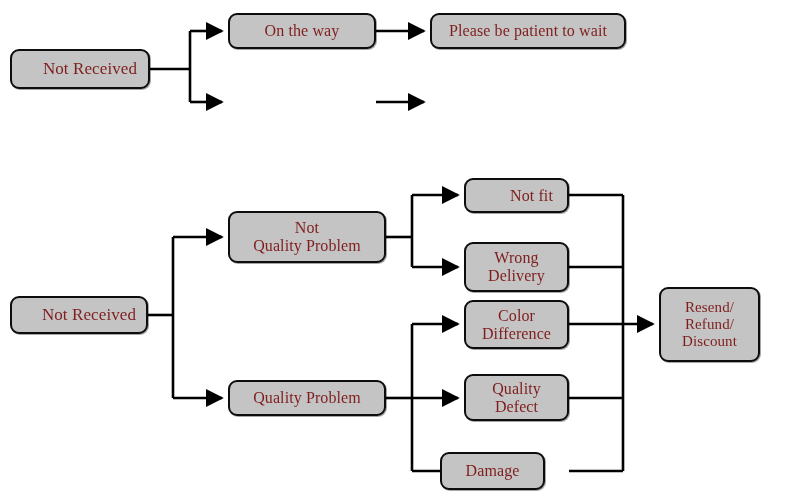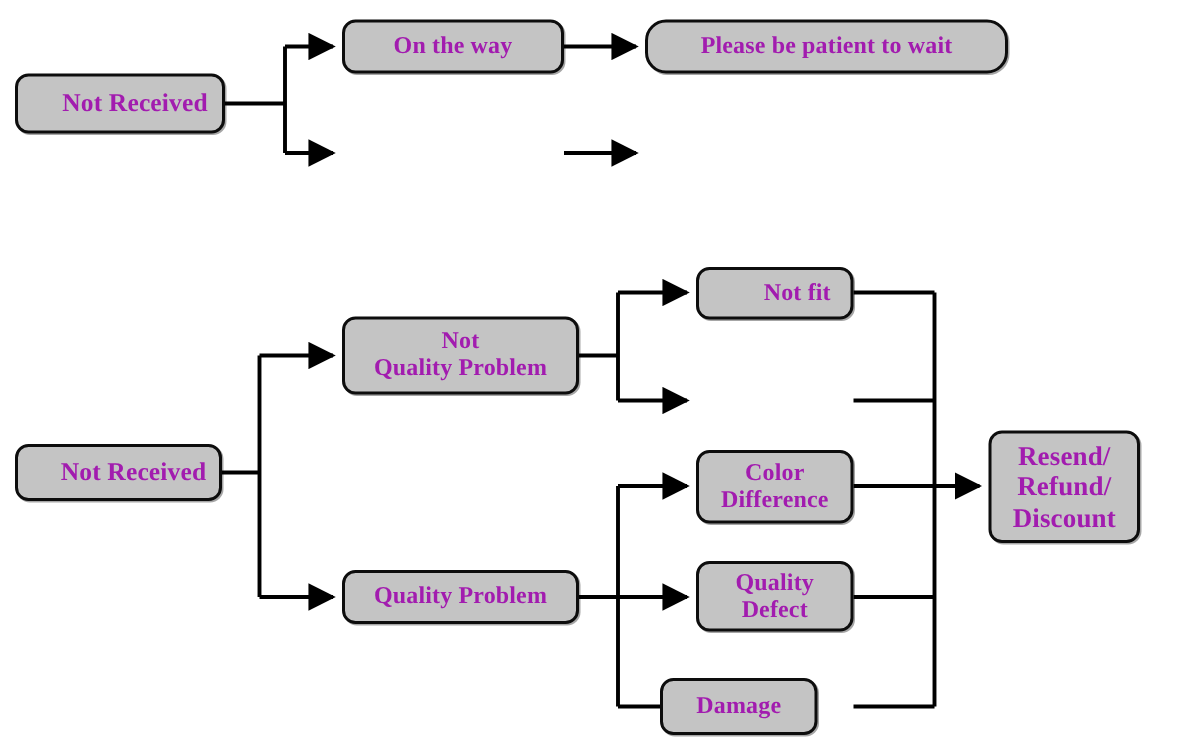--- a/index.html
+++ b/index.html
@@ -30,33 +30,33 @@
   .node {
     position: absolute;
     box-sizing: border-box;
     background: #c4c4c4;
     border: 2.5px solid #0d0d0d;
     border-radius: 9px;
     display: flex;
     align-items: center;
     justify-content: center;
     text-align: center;
-    color: #a21caf;
-    font-weight: bold;
+    color: #7f1d1d;
+    font-weight: normal;
     line-height: 1.12;
     letter-spacing: 0.1px;
     box-shadow: 1px 1px 0 rgba(0,0,0,0.35);
     z-index: 2;
   }
   .node span {
     display: block;
     padding: 0 4px;
     white-space: pre-line;
   }
-  .f15 { font-size: 18px; text-align: center; }
+  .f15 { font-size: 15px; text-align: center; }
   .f16 { font-size: 16px; }
   .f17 { font-size: 17px; padding-left: 20px; }
 </style>
 </head>
 <body>
 
 <div id="canvas">
 
   <svg class="connectors" viewBox="0 0 800 497" xmlns="http://www.w3.org/2000/svg">
     <defs>
@@ -109,21 +109,21 @@
   </svg>
 
   <div class="node f17" style="left:10px; top:49px; width:140px; height:40px;">
     <span>Not Received</span>
   </div>
 
   <div class="node f16" style="left:228px; top:13px; width:148px; height:36px;">
     <span>On the way</span>
   </div>
 
-  <div class="node f16" style="left:430px; top:13px; width:242px; height:36px;border-radius:14px;">
+  <div class="node f16" style="left:430px; top:13px; width:196px; height:36px;">
     <span>Please be patient to wait</span>
   </div>
 
 
 
   <div class="node f17" style="left:10px; top:296px; width:138px; height:38px;">
     <span>Not Received</span>
   </div>
 
   <div class="node f16" style="left:228px; top:211px; width:158px; height:52px;">
@@ -132,20 +132,24 @@
   </div>
 
   <div class="node f16" style="left:228px; top:380px; width:158px; height:36px;">
     <span>Quality Problem</span>
   </div>
 
   <div class="node f16" style="left:464px; top:178px; width:105px; height:35px;padding-left:30px;">
     <span>Not fit</span>
   </div>
 
+  <div class="node f16" style="left:464px; top:242px; width:105px; height:50px;">
+    <span>Wrong
+Delivery</span>
+  </div>
 
   <div class="node f16" style="left:464px; top:300px; width:105px; height:49px;align-items:center;">
     <span>Color
 Difference</span>
   </div>
 
   <div class="node f16" style="left:464px; top:374px; width:105px; height:47px;justify-content:center;">
     <span>Quality
 Defect</span>
   </div>

